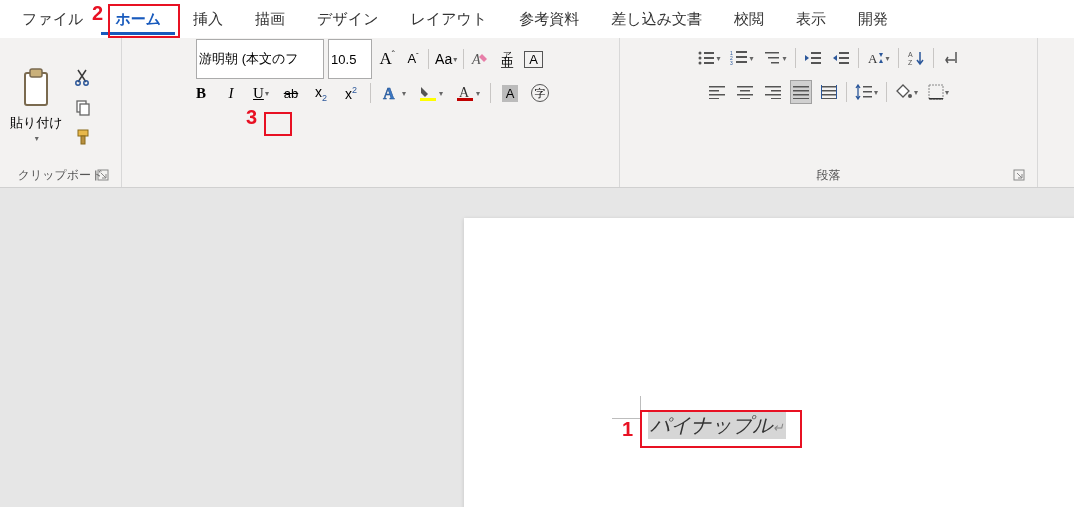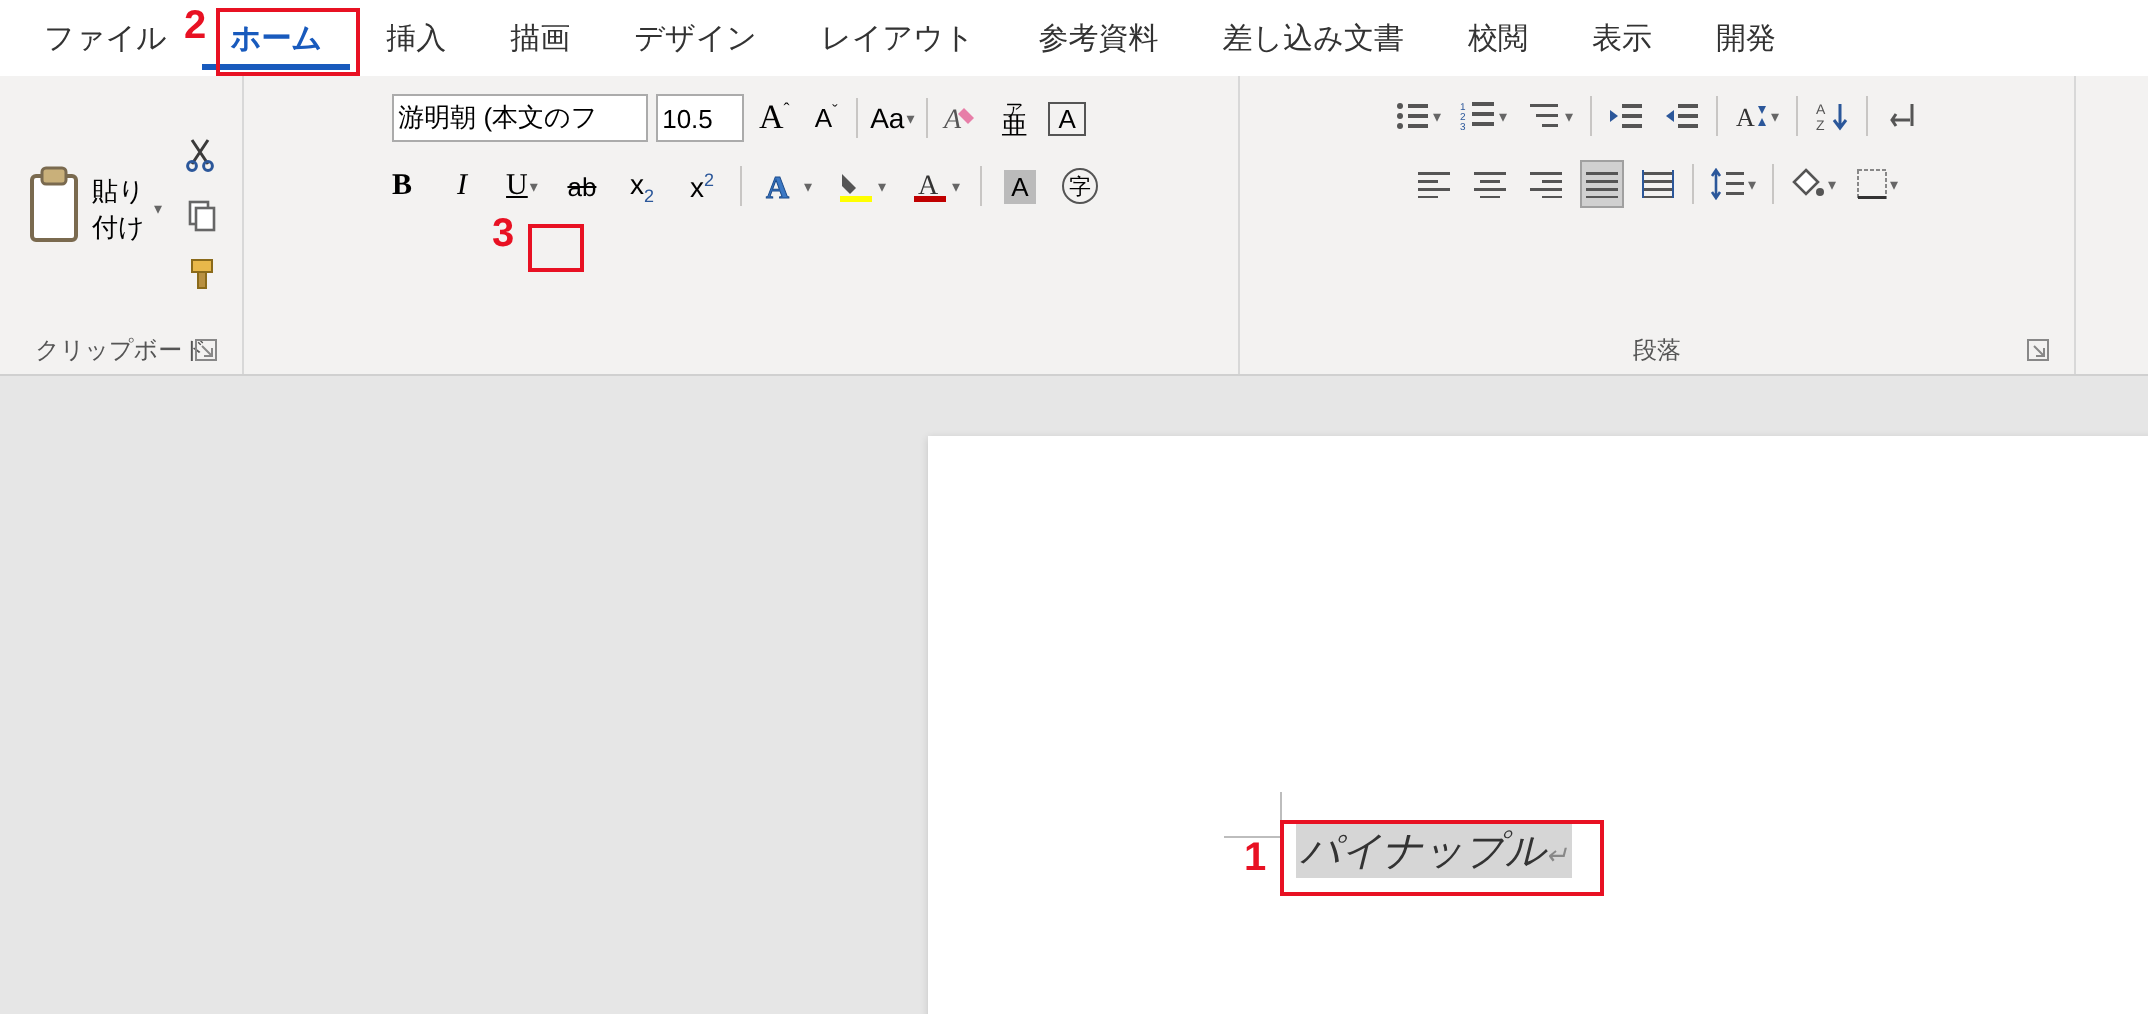--- a/index.html
+++ b/index.html
@@ -11,30 +11,30 @@
   
   .ribbon { display: flex; height: 150px; background: #f3f2f1; border-bottom: 1px solid #d0d0d0; }
   .group { display: flex; flex-direction: column; justify-content: space-between; padding: 6px 8px 2px 8px; border-right: 1px solid #d8d8d8; position: relative; }
   .group-label { text-align: left; font-size: 12px; color: #555; padding: 2px 0; }
   .group-content { flex: 1; display: flex; align-items: center; }
   .group-footer { display: flex; justify-content: center; align-items: center; position: relative; height: 20px; }
   .dialog-launcher { position: absolute; right: 2px; bottom: 2px; width: 14px; height: 14px; cursor: pointer; }
   
   
   .clipboard-content { display: flex; gap: 6px; }
-  .paste-btn { display: flex; flex-direction: row; align-items: center; gap: 2px; cursor: pointer; padding: 2px; }
+  .paste-btn { display: flex; flex-direction: column; align-items: center; gap: 2px; cursor: pointer; padding: 2px; }
   .clip-side { display: flex; flex-direction: column; gap: 6px; padding-top: 4px; }
   .small-icon-btn { width: 24px; height: 24px; display: flex; align-items: center; justify-content: center; cursor: pointer; }
   
   
   .font-content { display: flex; flex-direction: column; gap: 8px; padding: 2px 4px; }
   .font-row { display: flex; align-items: center; gap: 4px; }
   .font-row1 { height: 26px; }
   .font-row2 { height: 26px; gap: 8px; }
-  .font-combo { height: 24px; border: 1px solid #ababab; background: #fff; font-size: 13px; padding: 0 2px; }
+  .font-combo { height: 40px; border: 1px solid #ababab; background: #fff; font-size: 13px; padding: 0 2px; }
   .font-name { width: 128px; }
   .font-size { width: 44px; }
   .icon-btn { min-width: 22px; height: 24px; display: flex; align-items: center; justify-content: center; cursor: pointer; padding: 0 2px; }
   .icon-btn svg { pointer-events: none; }
   .dd { font-size: 8px; color: #666; margin-left: 1px; }
   
   
   .para-content { display: flex; flex-direction: column; gap: 10px; padding: 2px 4px; }
   .para-row { display: flex; align-items: center; gap: 6px; }
   .sep { width: 1px; height: 20px; background: #c8c6c4; }

